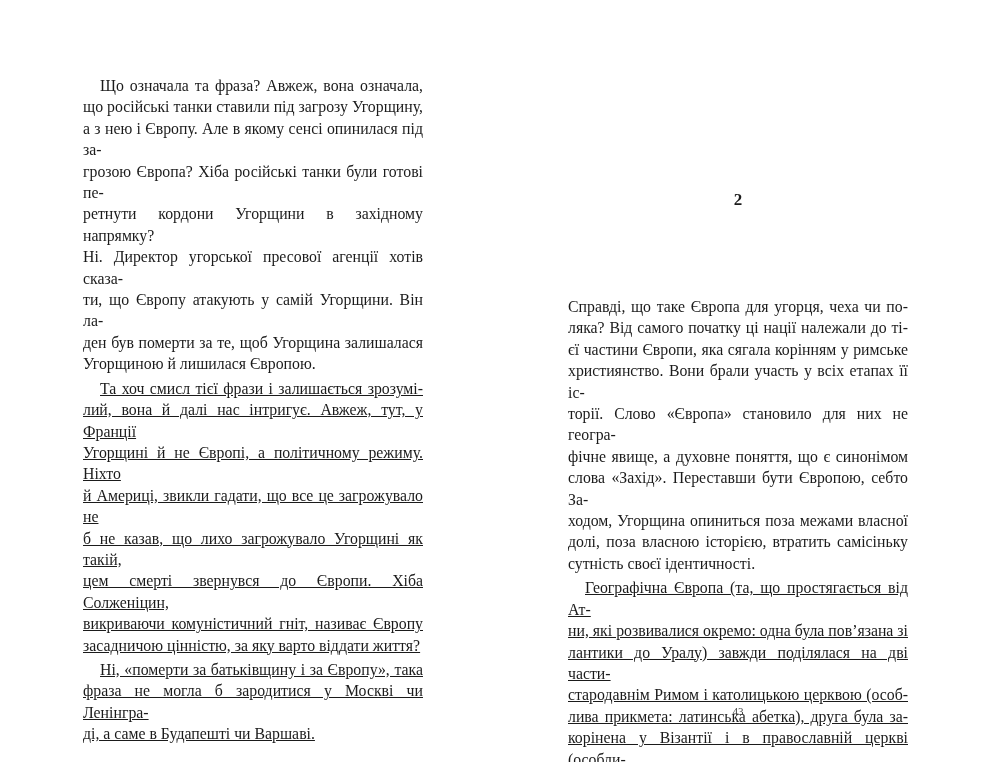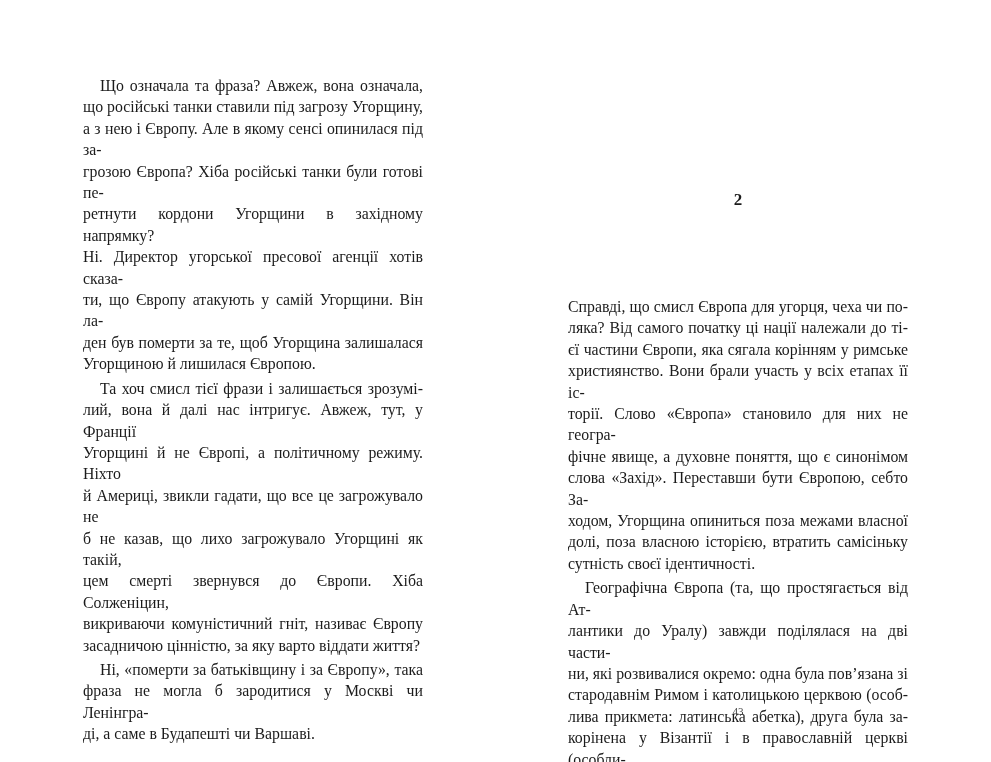--- a/index.html
+++ b/index.html
@@ -50,20 +50,21 @@
     left: 568px;
     top: 702px;
     width: 340px;
     text-align: center;
     font-size: 11px;
     line-height: 18px;
     color: #3d3d3d;
   }
   .paragraph + .paragraph {
     margin-top: 3px;
+    text-decoration: underline;
   }
   .line {
     text-align: justify;
     text-align-last: justify;
   }
   .line.para-last {
     text-align-last: left;
   }
   .line.indent {
     text-indent: 17px;
@@ -100,35 +101,35 @@
         <div class="line indent">Ні, «померти за батьківщину і за Європу», така</div>
         <div class="line">фраза не могла б зародитися у Москві чи Ленінгра-</div>
         <div class="line para-last">ді, а саме в Будапешті чи Варшаві.</div>
       </div>
     </div>
 
   <div id="chapter-num">2</div>
 
   <div id="right-col-body" class="page-col">
       <div class="paragraph">
-        <div class="line">Справді, що смисл Європа для угорця, чеха чи по-</div>
+        <div class="line">Справді, що таке Європа для угорця, чеха чи по-</div>
         <div class="line">ляка? Від самого початку ці нації належали до ті-</div>
         <div class="line">єї частини Європи, яка сягала корінням у римське</div>
         <div class="line">християнство. Вони брали участь у всіх етапах її іс-</div>
         <div class="line">торії. Слово «Європа» становило для них не геогра-</div>
         <div class="line">фічне явище, а духовне поняття, що є синонімом</div>
         <div class="line">слова «Захід». Переставши бути Європою, себто За-</div>
         <div class="line">ходом, Угорщина опиниться поза межами власної</div>
         <div class="line">долі, поза власною історією, втратить самісіньку</div>
         <div class="line para-last">сутність своєї ідентичності.</div>
       </div>
       <div class="paragraph">
         <div class="line indent">Географічна Європа (та, що простягається від Ат-</div>
+        <div class="line">ни, які розвивалися окремо: одна була пов’язана зі</div>
         <div class="line">лантики до Уралу) завжди поділялася на дві части-</div>
-        <div class="line">ни, які розвивалися окремо: одна була пов’язана зі</div>
         <div class="line">стародавнім Римом і католицькою церквою (особ-</div>
         <div class="line">лива прикмета: латинська абетка), друга була за-</div>
         <div class="line">корінена у Візантії і в православній церкві (особли-</div>
       </div>
     </div>
 
   <div id="page-num" style="color: rgb(61, 61, 61);">43</div>
 
 </div>
 

